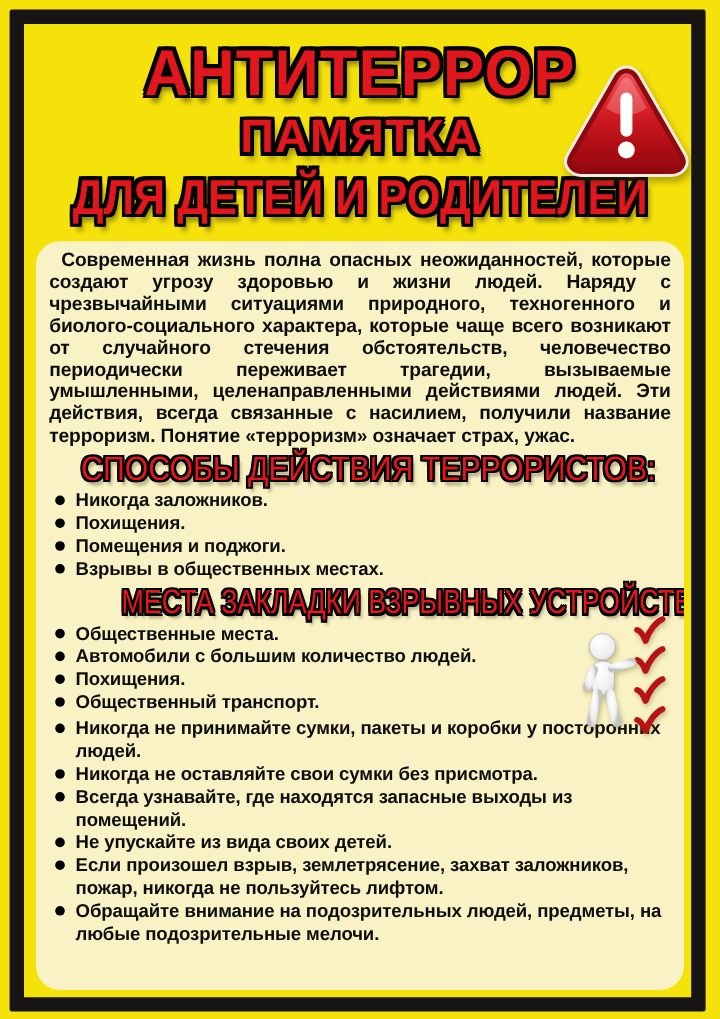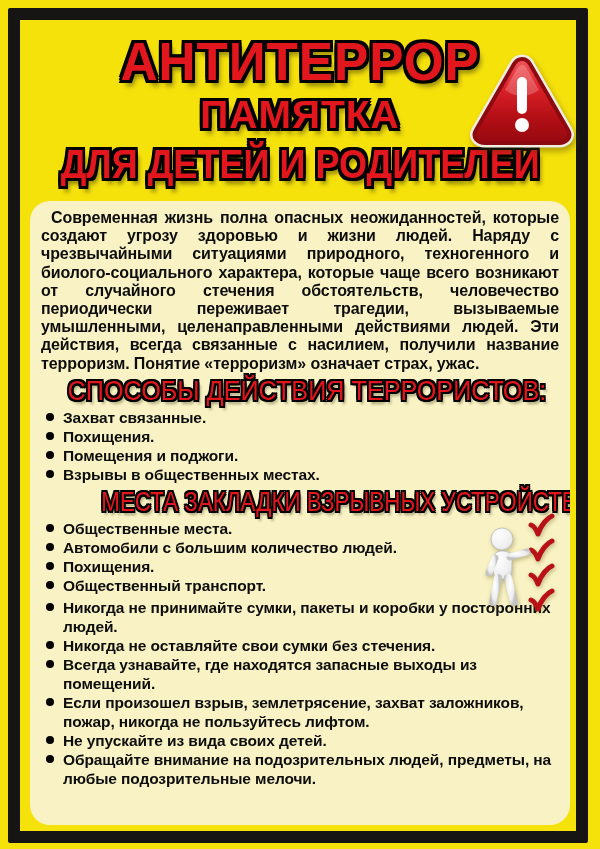--- a/index.html
+++ b/index.html
@@ -114,42 +114,42 @@
   </svg>
 
   <div class="content">
 
     <p class="intro">Современная жизнь полна опасных неожиданностей, которые создают угрозу здоровью и жизни людей. Наряду с чрезвычайными ситуациями природного, техногенного и биолого-социального характера, которые чаще всего возникают от случайного стечения обстоятельств, человечество периодически переживает трагедии, вызываемые умышленными, целенаправленными действиями людей. Эти действия, всегда связанные с насилием, получили название терроризм. Понятие «терроризм» означает страх, ужас.</p>
 
     <h2 class="sec-h h1 outl2">
       <span>СПОСОБЫ ДЕЙСТВИЯ ТЕРРОРИСТОВ:</span>
     </h2>
     <ul class="blist">
-      <li>Захват связанные.</li>
+      <li>Никогда заложников.</li>
       <li>Похищения.</li>
       <li>Помещения и поджоги.</li>
       <li>Взрывы в общественных местах.</li>
     </ul>
 
     <h2 class="sec-h h2 outl2">
       <span>МЕСТА ЗАКЛАДКИ ВЗРЫВНЫХ УСТРОЙСТВ:</span>
     </h2>
     <ul class="blist">
       <li>Общественные места.</li>
       <li>Автомобили с большим количество людей.</li>
       <li>Похищения.</li>
       <li>Общественный транспорт.</li>
     </ul>
 
     <ul class="blist">
       <li>Никогда не принимайте сумки, пакеты и коробки у посторонних людей.</li>
-      <li>Никогда не оставляйте свои сумки без стечения.</li>
+      <li>Никогда не оставляйте свои сумки без присмотра.</li>
       <li>Всегда узнавайте, где находятся запасные выходы из помещений.</li>
+      <li>Не упускайте из вида своих детей.</li>
       <li>Если произошел взрыв, землетрясение, захват заложников, пожар, никогда не пользуйтесь лифтом.</li>
-      <li>Не упускайте из вида своих детей.</li>
       <li>Обращайте внимание на подозрительных людей, предметы, на любые подозрительные мелочи.</li>
 
     </ul>
   </div>
 
   <svg class="figure" viewBox="0 0 82 112" aria-hidden="true">
     <defs>
       <radialGradient id="grayGrad" cx="0.35" cy="0.3" r="0.9">
         <stop offset="0" stop-color="#ffffff"></stop>
         <stop offset="0.7" stop-color="#ededed"></stop>

